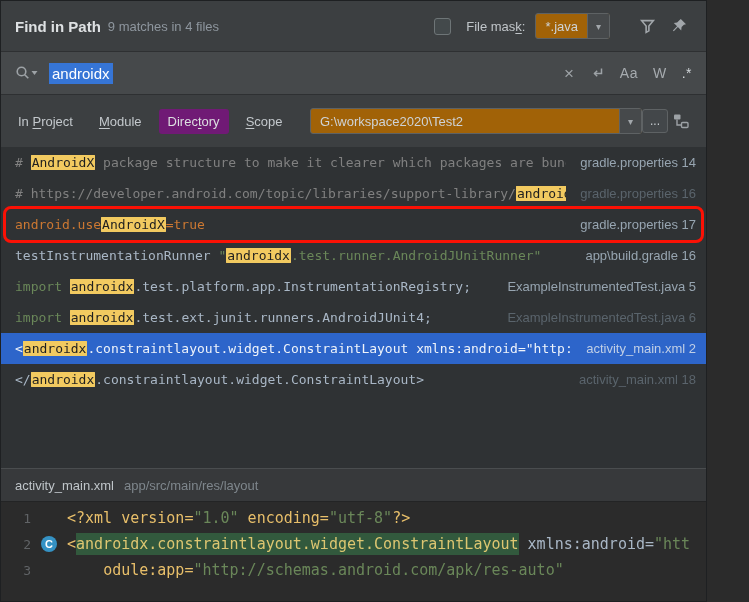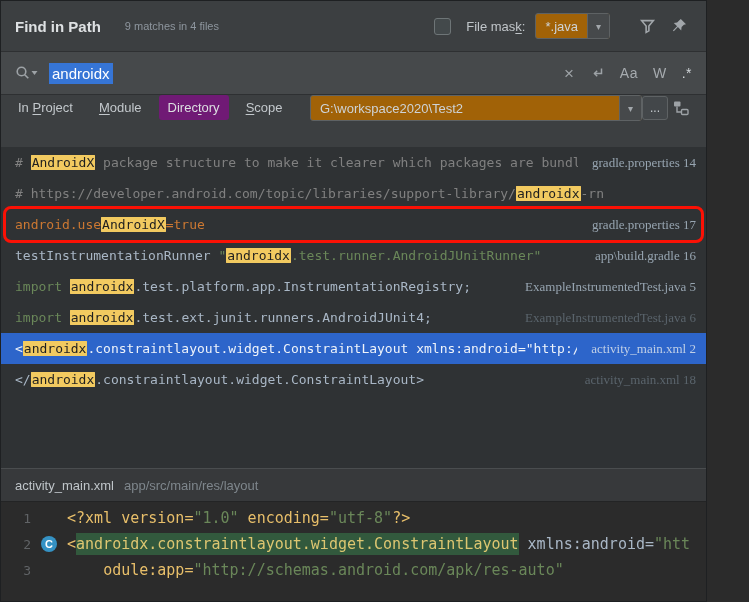--- a/index.html
+++ b/index.html
@@ -2,55 +2,55 @@
 <html><head>
 <meta charset="utf-8">
 <style>
   html,body{margin:0;padding:0;background:#2b2b2b}
   body{width:749px;height:602px;overflow:hidden;font-family:"Liberation Sans",sans-serif;-webkit-font-smoothing:antialiased}
   .popup{width:707px;height:602px;display:flex;flex-direction:column;background:#3c3f41;border:1px solid #1e2022;box-sizing:border-box}
 
   
   .title-row{height:50px;flex:none;display:flex;align-items:center;padding:0 14px;gap:6px}
   .title{font-size:15px;font-weight:bold;color:#dee1e3;white-space:nowrap}
-  .summary{font-size:11px;color:#8e969e;margin-left:18px;white-space:nowrap}
+  .summary{font-size:13px;color:#8e969e;margin-left:1px;white-space:nowrap}
   .spacer{flex:1}
   .checkbox{width:15px;height:15px;flex:none;background:#43494b;border:1px solid #6e7577;border-radius:3px}
   .mask-label{font-size:13px;color:#c0c5c9;margin:0 4px 0 9px;white-space:nowrap}
   .mn{text-decoration:underline;text-underline-offset:2px}
   .combo{display:inline-flex;align-items:stretch;height:24px;border:1px solid #5e6264;border-radius:3px;background:#a16207}
   .combo-text{display:flex;align-items:center;padding:0 9px;font-size:13px;color:#ced3d7;white-space:nowrap}
   .combo-arrow{width:21px;display:flex;align-items:center;justify-content:center;border-left:1px solid #5e6264;background:#46494b;color:#a2a7ab;font-size:10px}
   .icon-btn{width:26px;height:26px;display:flex;align-items:center;justify-content:center;flex:none}
   .filter-btn{margin-left:18px}
 
   
   .search-row{height:42px;flex:none;background:#46494b;border-top:1px solid #2e3032;border-bottom:1px solid #2e3032;display:flex;align-items:center;padding:0 14px;gap:10px}
   .query{font-size:15px;color:#ffffff;background:#3675d6;padding:2px 3px;white-space:pre}
   .search-icons{margin-left:auto;display:flex;align-items:center;gap:15px}
   .clear-x{font-size:17px;color:#9da2a6;line-height:1}
   .toggle{font-size:14px;color:#a6abaf;letter-spacing:.5px}
   .toggle.regex{color:#d2d7da}
 
   
-  .scope-row{height:52px;flex:none;display:flex;align-items:flex-start;padding:0 12px 0 8px}
+  .scope-row{height:52px;flex:none;display:flex;align-items:center;padding:0 12px 0 8px}
   .scope-tabs{display:flex;align-items:center;gap:8px}
   .scope-tab{font-size:13px;color:#c3c8cc;padding:5px 9px;border-radius:3px;white-space:nowrap}
   .scope-tab.selected{background:#701a75;color:#dcdfe1}
   .path-group{margin-left:auto;display:flex;align-items:center;gap:0}
   .path-combo{width:332px;height:26px;box-sizing:border-box}
   .path-combo .combo-text{flex:1;overflow:hidden}
   .browse-btn{height:24px;min-width:26px;box-sizing:border-box;border:1px solid #5e6264;border-radius:3px;background:#43474a;color:#c7ccd0;font-size:12px;display:flex;align-items:center;justify-content:center;padding:0 4px}
 
   
   .results{flex:1;background:#2f3234;overflow:hidden;font-family:"DejaVu Sans Mono","Liberation Mono",monospace;font-size:13px}
   .result-row{height:31px;display:flex;align-items:center;padding-left:14px;position:relative;box-sizing:border-box}
   .result-row.selected{background:#2d65ca}
   .res-text{flex:1;min-width:0;overflow:hidden;white-space:pre}
-  .res-label{flex:none;font-family:Liberation Serif, serif;font-size:13px;color:#97a5b1;padding:0 10px 0 14px;white-space:nowrap}
+  .res-label{flex:none;font-family:Liberation Sans, sans-serif;font-size:13px;color:#97a5b1;padding:0 10px 0 14px;white-space:nowrap}
   .result-row.dim .res-label{color:#5a646c}
   .result-row.selected .res-label{color:#c0cfe6}
   .result-row.annotated::after{content:"";position:absolute;left:2px;right:2px;top:-3px;bottom:-3px;border:3px solid #fb1105;border-radius:8px;pointer-events:none;z-index:3}
 
   
   .sg-comment{color:#808080}
   .sg-orange{color:#cc7832}
   .sg-kw{color:#6a8759}
   .sg-str{color:#6a8759}
   .sg-plain{color:#a9b7c6}
@@ -144,20 +144,21 @@
     </div>
   </div>
 
   <div class="results">
       <div class="result-row">
         <div class="res-text"><span class="sg-comment"># </span><span class="sg-match">AndroidX</span><span class="sg-comment"> package structure to make it clearer which packages are bundled wi</span></div>
         <div class="res-label">gradle.properties 14</div>
       </div>
       <div class="result-row dim">
         <div class="res-text"><span class="sg-comment"># https://developer.android.com/topic/libraries/support-library/</span><span class="sg-match">androidx</span><span class="sg-comment">-rn</span></div>
+        <div class="res-label">gradle.properties 16</div>
       </div>
       <div class="result-row annotated">
         <div class="res-text"><span class="sg-orange">android.use</span><span class="sg-match">AndroidX</span><span class="sg-orange">=true</span></div>
         <div class="res-label">gradle.properties 17</div>
       </div>
       <div class="result-row">
         <div class="res-text"><span class="sg-plain">testInstrumentationRunner </span><span class="sg-str">"</span><span class="sg-match">androidx</span><span class="sg-str">.test.runner.AndroidJUnitRunner"</span></div>
         <div class="res-label">app\build.gradle 16</div>
       </div>
       <div class="result-row">

